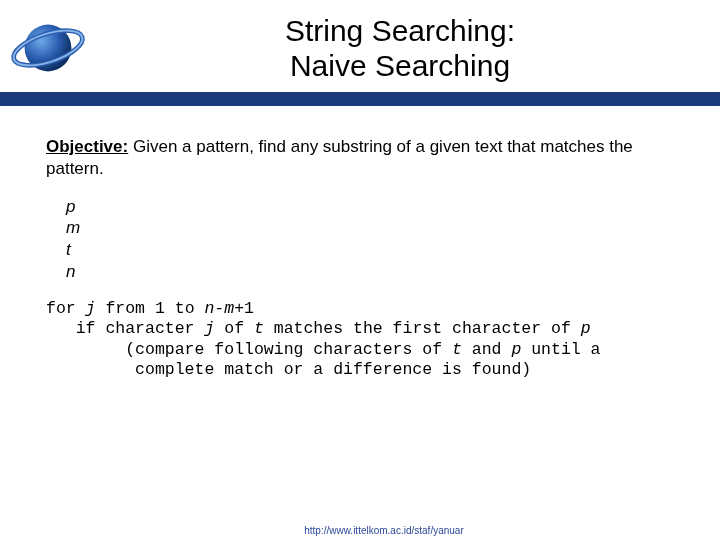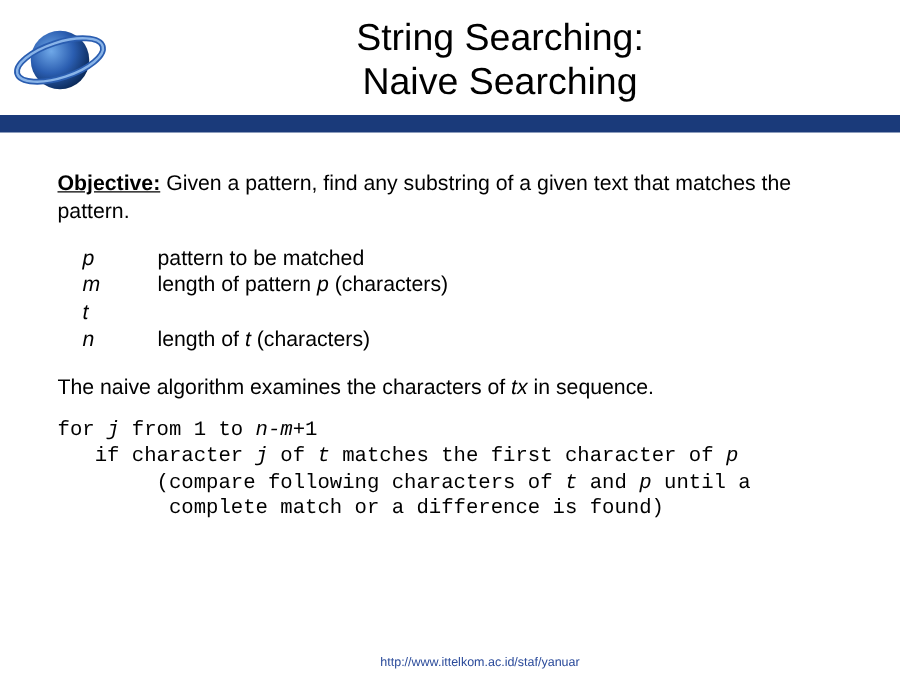--- a/index.html
+++ b/index.html
@@ -124,38 +124,32 @@
 
 <div class="content">
 
   <div class="objective">
     <span class="objective-label">Objective:</span><span>  Given a pattern, find any substring of a given text that matches the pattern.</span>
   </div>
 
   <div class="defs">
     <div class="def-row">
       <div class="def-sym">p</div>
-      <div class="def-desc"><span>pattern to be matched</span><span class="ital"></span><span></span></div>
     </div>
     <div class="def-row">
       <div class="def-sym">m</div>
-      <div class="def-desc"><span>length of pattern </span><span class="ital">p</span><span> (characters)</span></div>
     </div>
     <div class="def-row">
       <div class="def-sym">t</div>
     </div>
     <div class="def-row">
       <div class="def-sym">n</div>
-      <div class="def-desc"><span>length of </span><span class="ital">t</span><span> (characters)</span></div>
     </div>
   </div>
 
-  <div class="examine">
-    <span>The naive algorithm examines the characters of </span><span class="ital">tx</span><span> in sequence.</span>
-  </div>
 
   <div class="code"><span>for </span><span class="ital">j</span><span> from 1 to </span><span class="ital">n-m</span><span>+1</span>
 <span>   if character </span><span class="ital">j</span><span> of </span><span class="ital">t</span><span> matches the first character of </span><span class="ital">p</span>
 <span>        (compare following characters of </span><span class="ital">t</span><span> and </span><span class="ital">p</span><span> until a</span>
 <span>         complete match or a difference is found)</span></div>
 
 </div>
 
 <div class="footer">http://www.ittelkom.ac.id/staf/yanuar</div>
 

